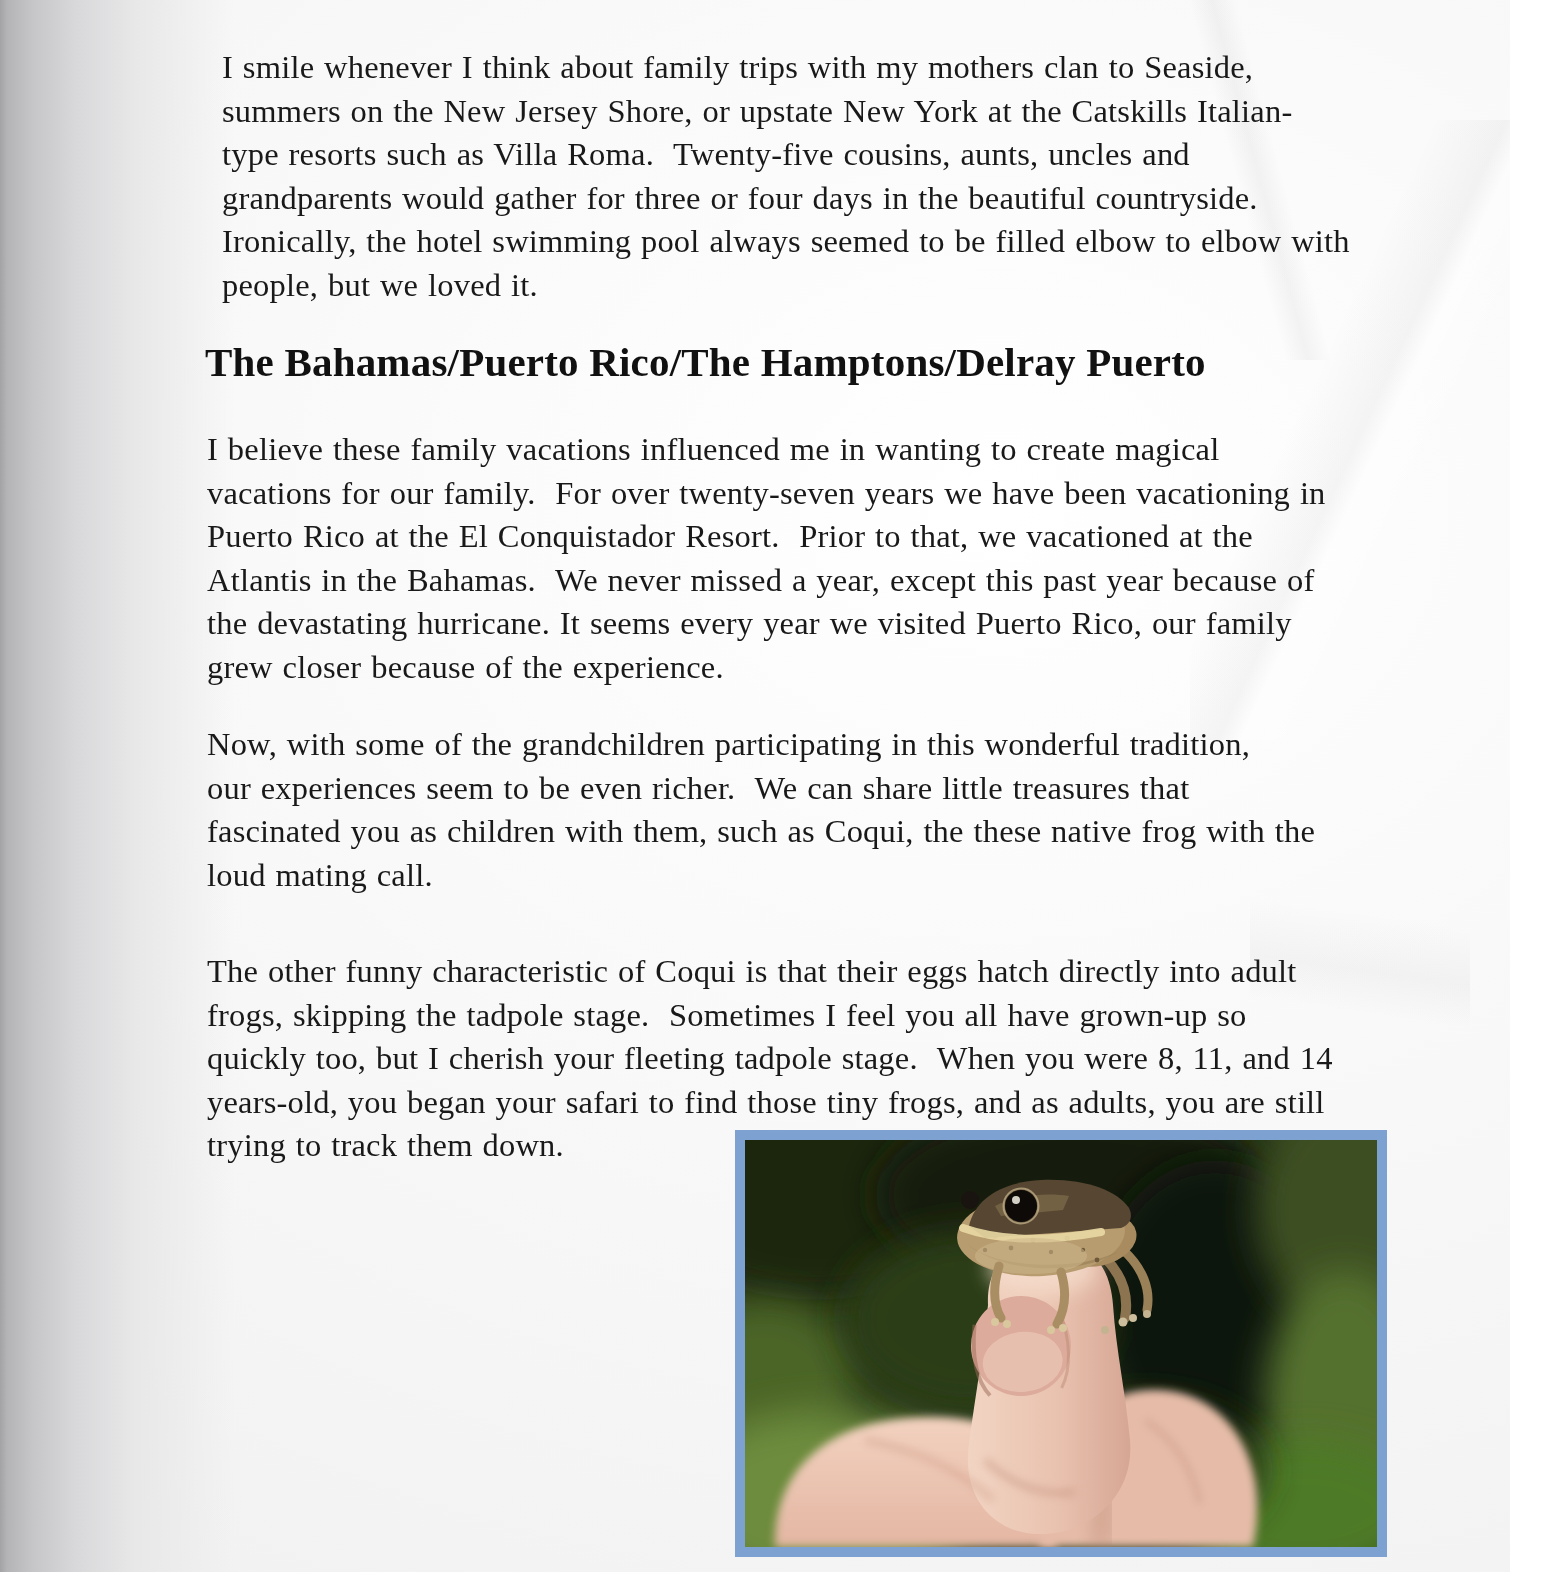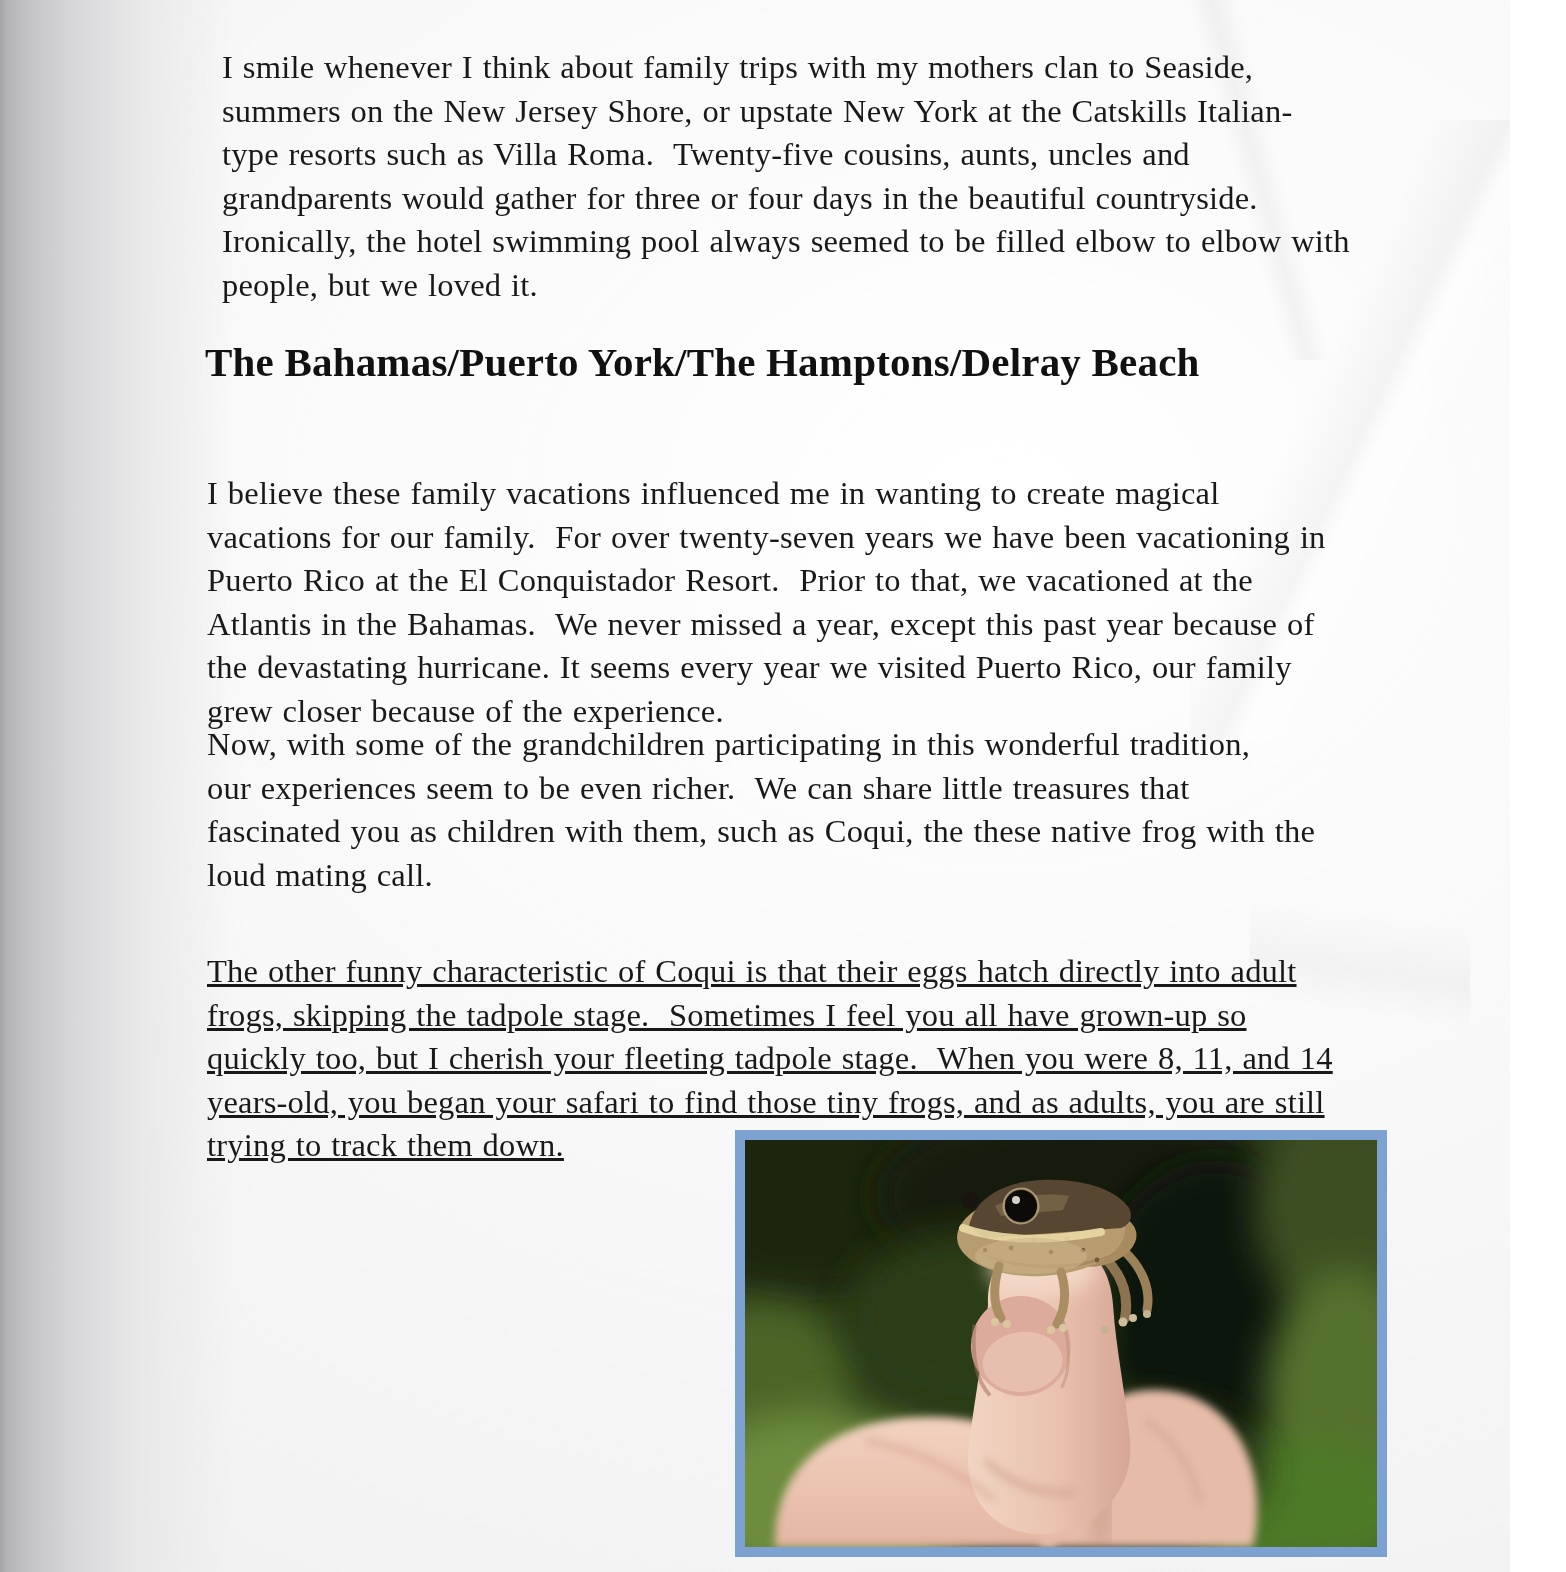--- a/index.html
+++ b/index.html
@@ -48,23 +48,23 @@
     position: absolute;
     margin: 0;
     font-size: 32.5px;
     line-height: 43.5px;
     letter-spacing: 0.2px;
     word-spacing: 1.5px;
     white-space: pre;           
     color: #191919;
   }
   .p1 { left: 222px; top: 46px;  }
-  .p2 { left: 207px; top: 428px; margin-top: 44px; }
+  .p2 { left: 207px; top: 428px; }
   .p3 { left: 207px; top: 723px; }
-  .p4 { left: 207px; top: 950px; text-decoration: underline; }
+  .p4 { left: 207px; top: 950px; }
 
   .heading {
     position: absolute;
     left: 205px; top: 338px;
     margin: 0;
     font-size: 41px;
     line-height: 48px;
     font-weight: bold;
     letter-spacing: 0.2px;
     color: #111111;
@@ -92,21 +92,21 @@
   <div class="crease-c"></div>
 
   <main>
     <p class="para p1">I smile whenever I think about family trips with my mothers clan to Seaside,
 summers on the New Jersey Shore, or upstate New York at the Catskills Italian-
 type resorts such as Villa Roma.  Twenty-five cousins, aunts, uncles and
 grandparents would gather for three or four days in the beautiful countryside.
 Ironically, the hotel swimming pool always seemed to be filled elbow to elbow with
 people, but we loved it.</p>
 
-    <h1 class="heading">The Bahamas/Puerto York/The Hamptons/Delray Beach</h1>
+    <h1 class="heading">The Bahamas/Puerto Rico/The Hamptons/Delray Puerto</h1>
 
     <p class="para p2">I believe these family vacations influenced me in wanting to create magical
 vacations for our family.  For over twenty-seven years we have been vacationing in
 Puerto Rico at the El Conquistador Resort.  Prior to that, we vacationed at the
 Atlantis in the Bahamas.  We never missed a year, except this past year because of
 the devastating hurricane. It seems every year we visited Puerto Rico, our family
 grew closer because of the experience.</p>
 
     <p class="para p3">Now, with some of the grandchildren participating in this wonderful tradition,
 our experiences seem to be even richer.  We can share little treasures that

